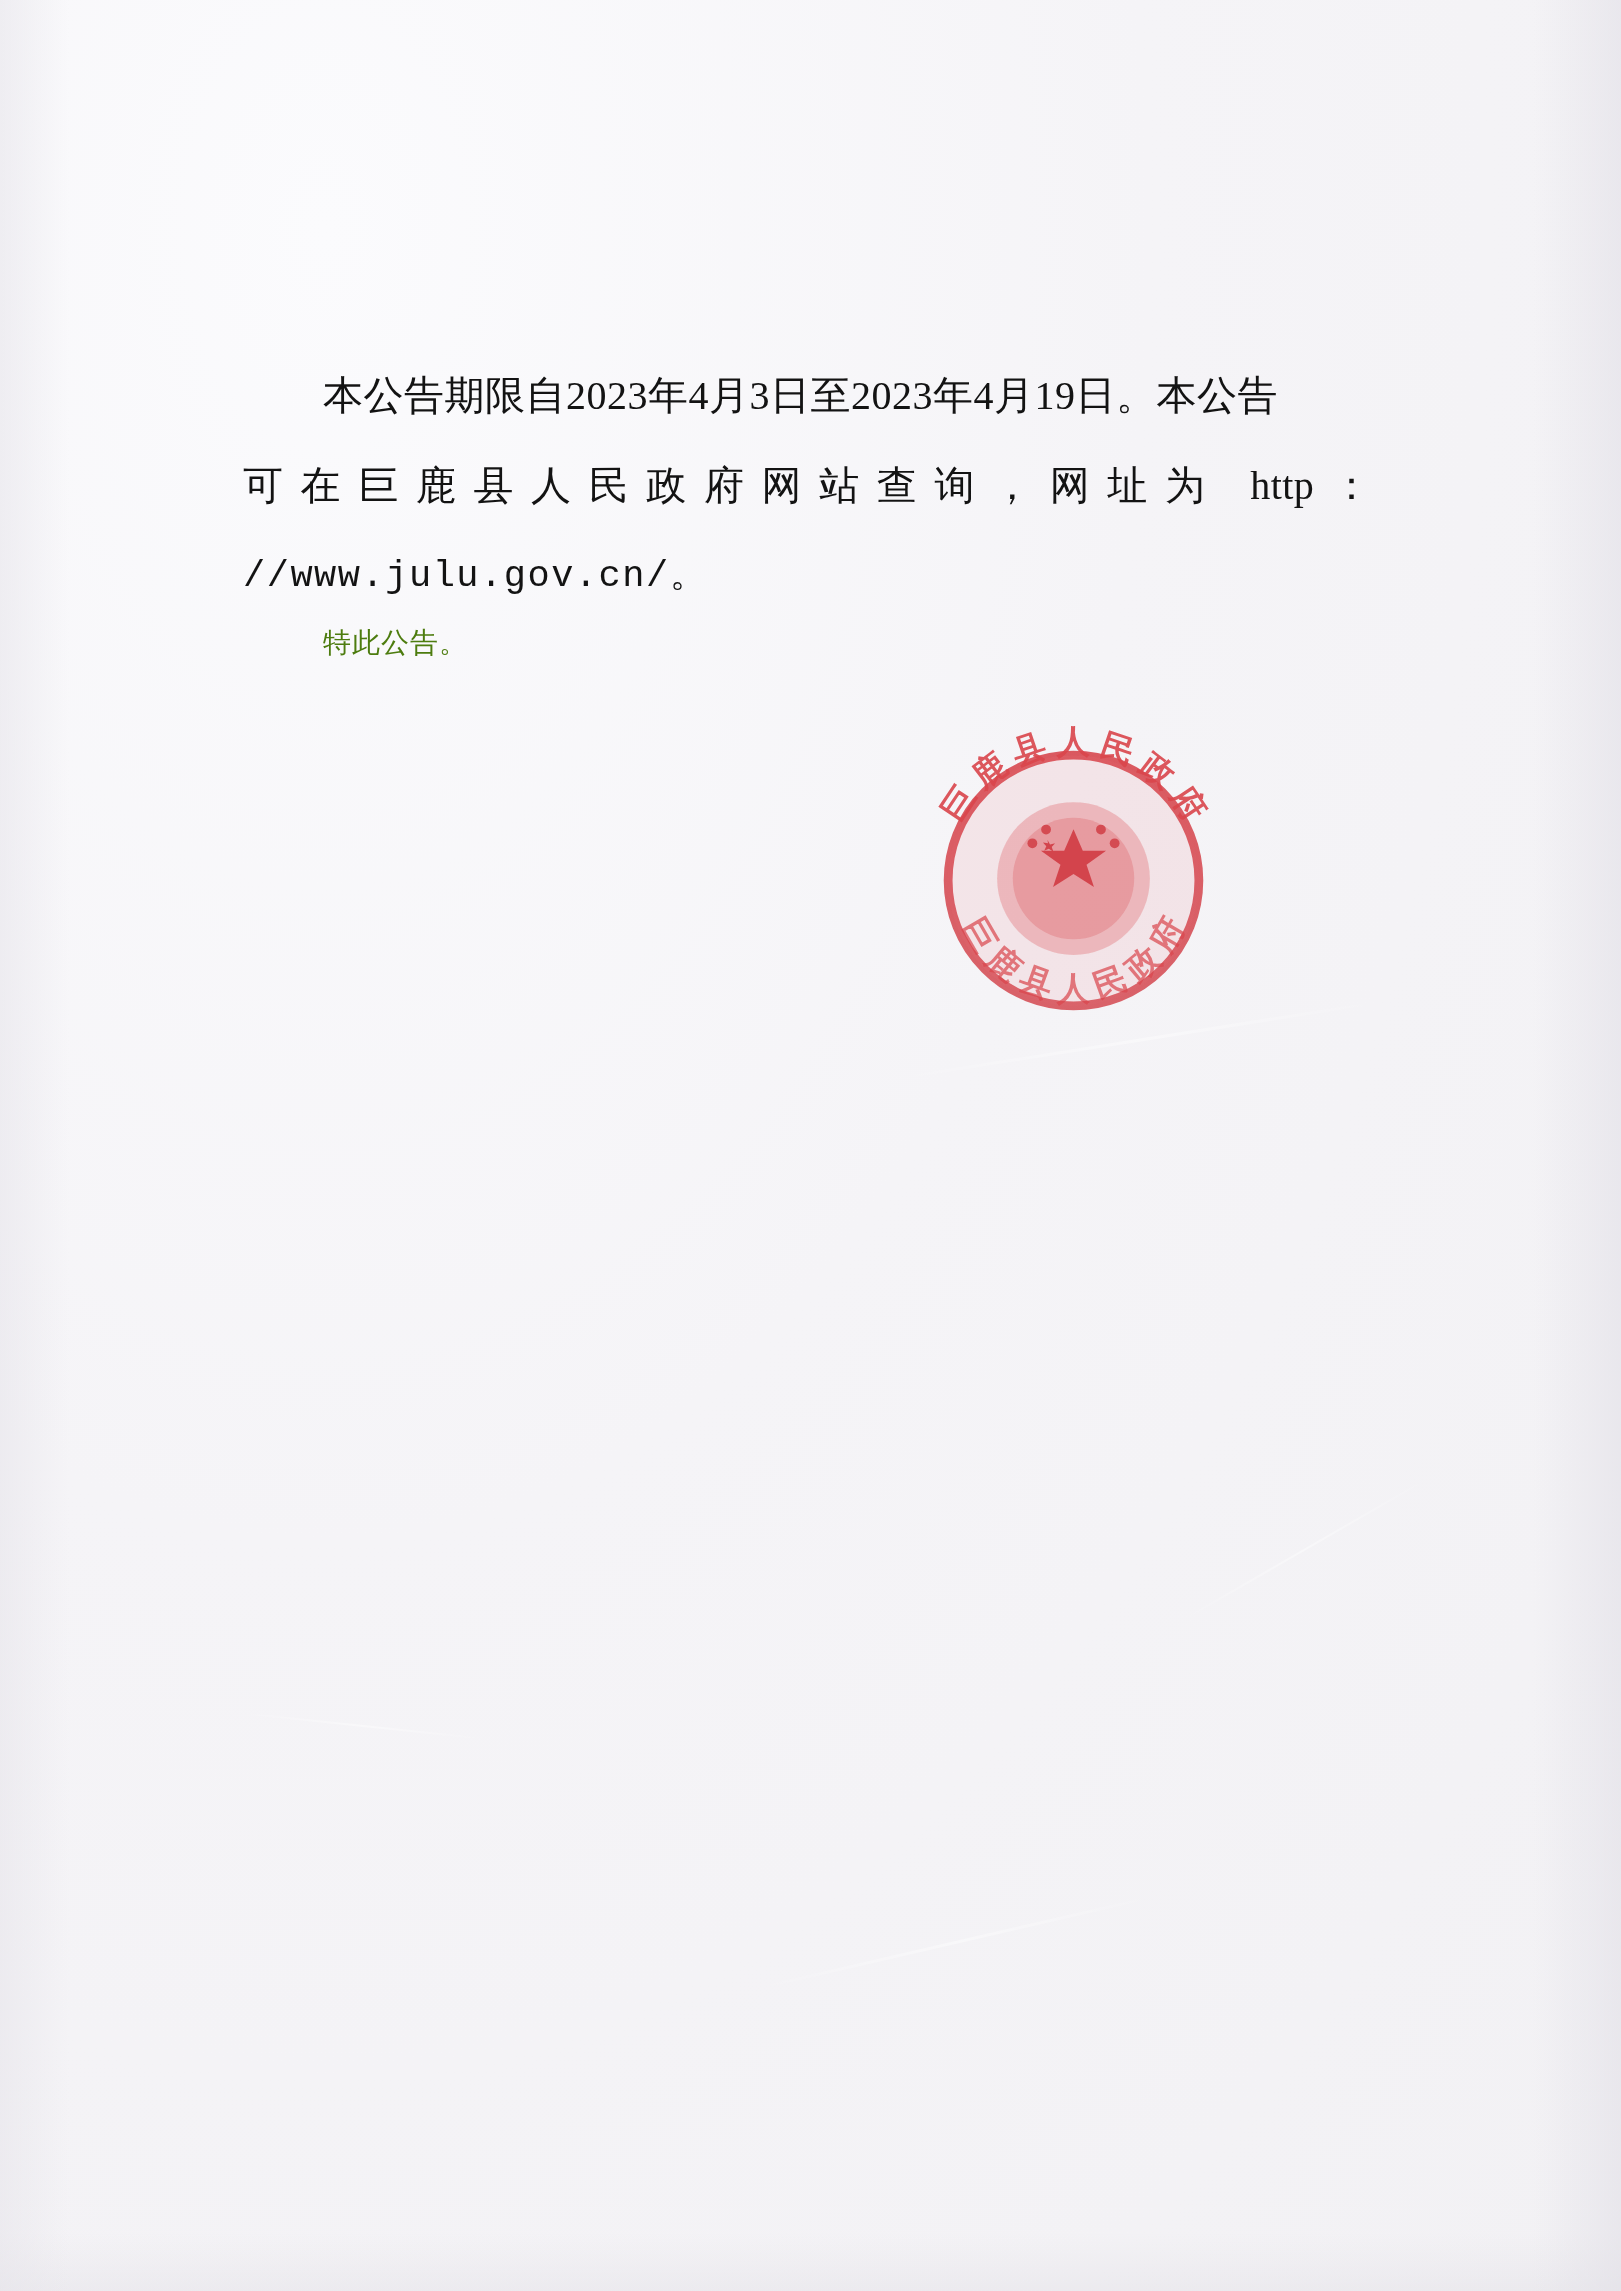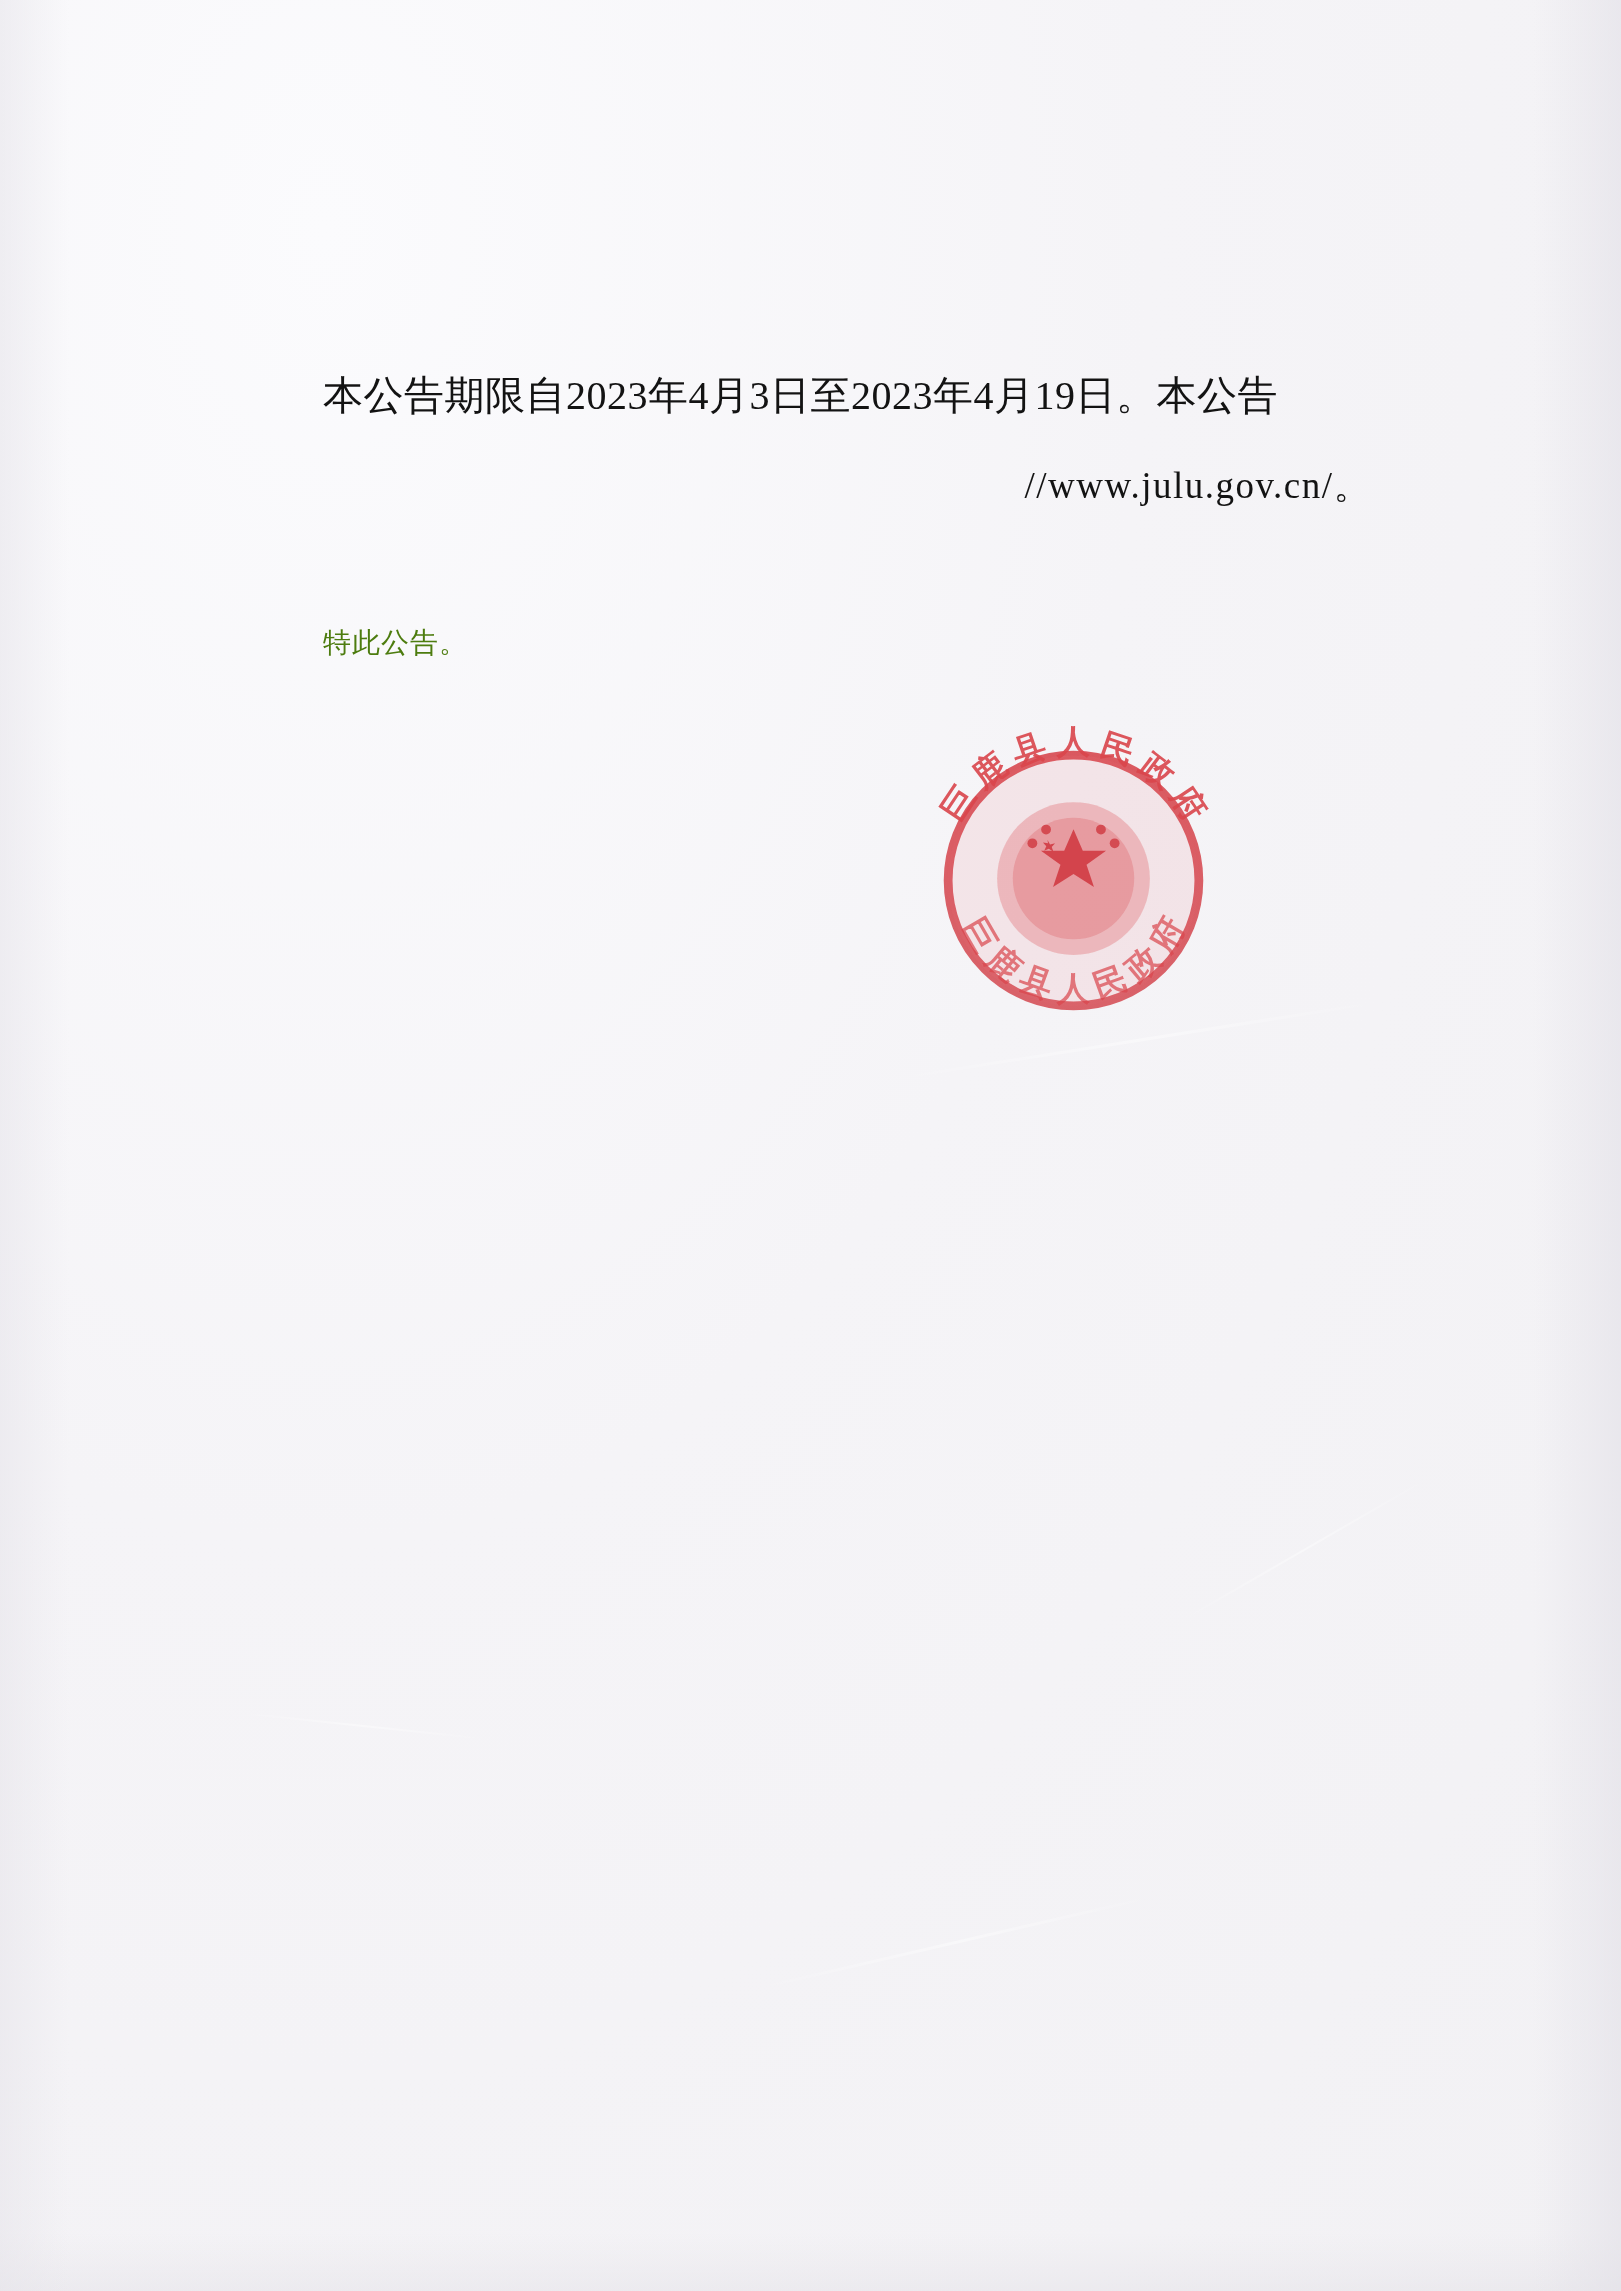--- a/index.html
+++ b/index.html
@@ -88,24 +88,23 @@
     top: 596px;
     font-family: "Liberation Serif", serif;
     font-size: 28px;
     color: #4d7c0f;
     text-indent: 80px;
     width: 588px;
     letter-spacing: 1px;
   }
 
   .mono {
-    font-family: Liberation Serif, serif;
+    font-family: Liberation Mono, monospace;
     font-size: 37px;
     letter-spacing: 1.5px;
-    text-align: right;
   }
 
   
   .sign-block {
     position: absolute;
     left: 912px;
     top: 843px;
     width: 412px;
     font-family: "Liberation Serif", serif;
     color: #1a1a1a;
@@ -149,20 +148,21 @@
 <div class="crease c1"></div>
 <div class="crease c2"></div>
 <div class="crease c3"></div>
 <div class="crease c4"></div>
 
 <div class="doc">
 
   <div class="body-block">
     <div class="para">
       <span class="line line-1">本公告期限自2023年4月3日至2023年4月19日。本公告</span>
+      <span class="line line-2">可在巨鹿县人民政府网站查询，网址为 http：</span>
       <span class="line line-3 mono">//www.julu.gov.cn/。</span>
     </div>
   </div>
 
   <div class="para-2">特此公告。</div>
 
   <div class="seal">
     <svg width="333" height="333" viewBox="0 0 340 340" xmlns="http://www.w3.org/2000/svg">
       <defs>
         <radialGradient id="inkFade" cx="50%" cy="45%" r="55%">

